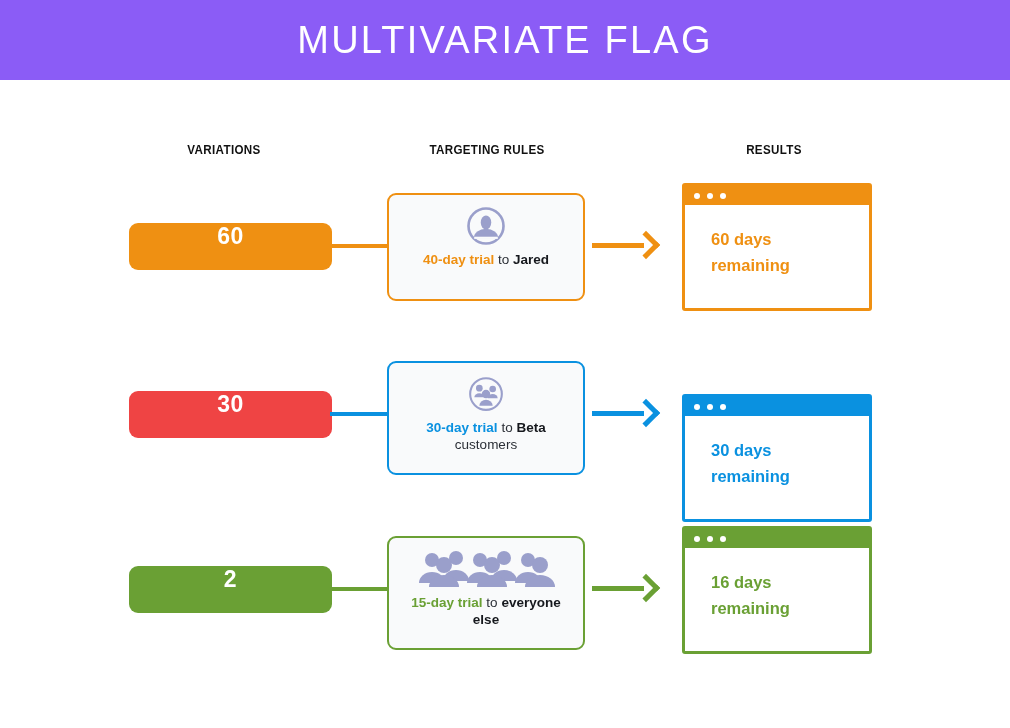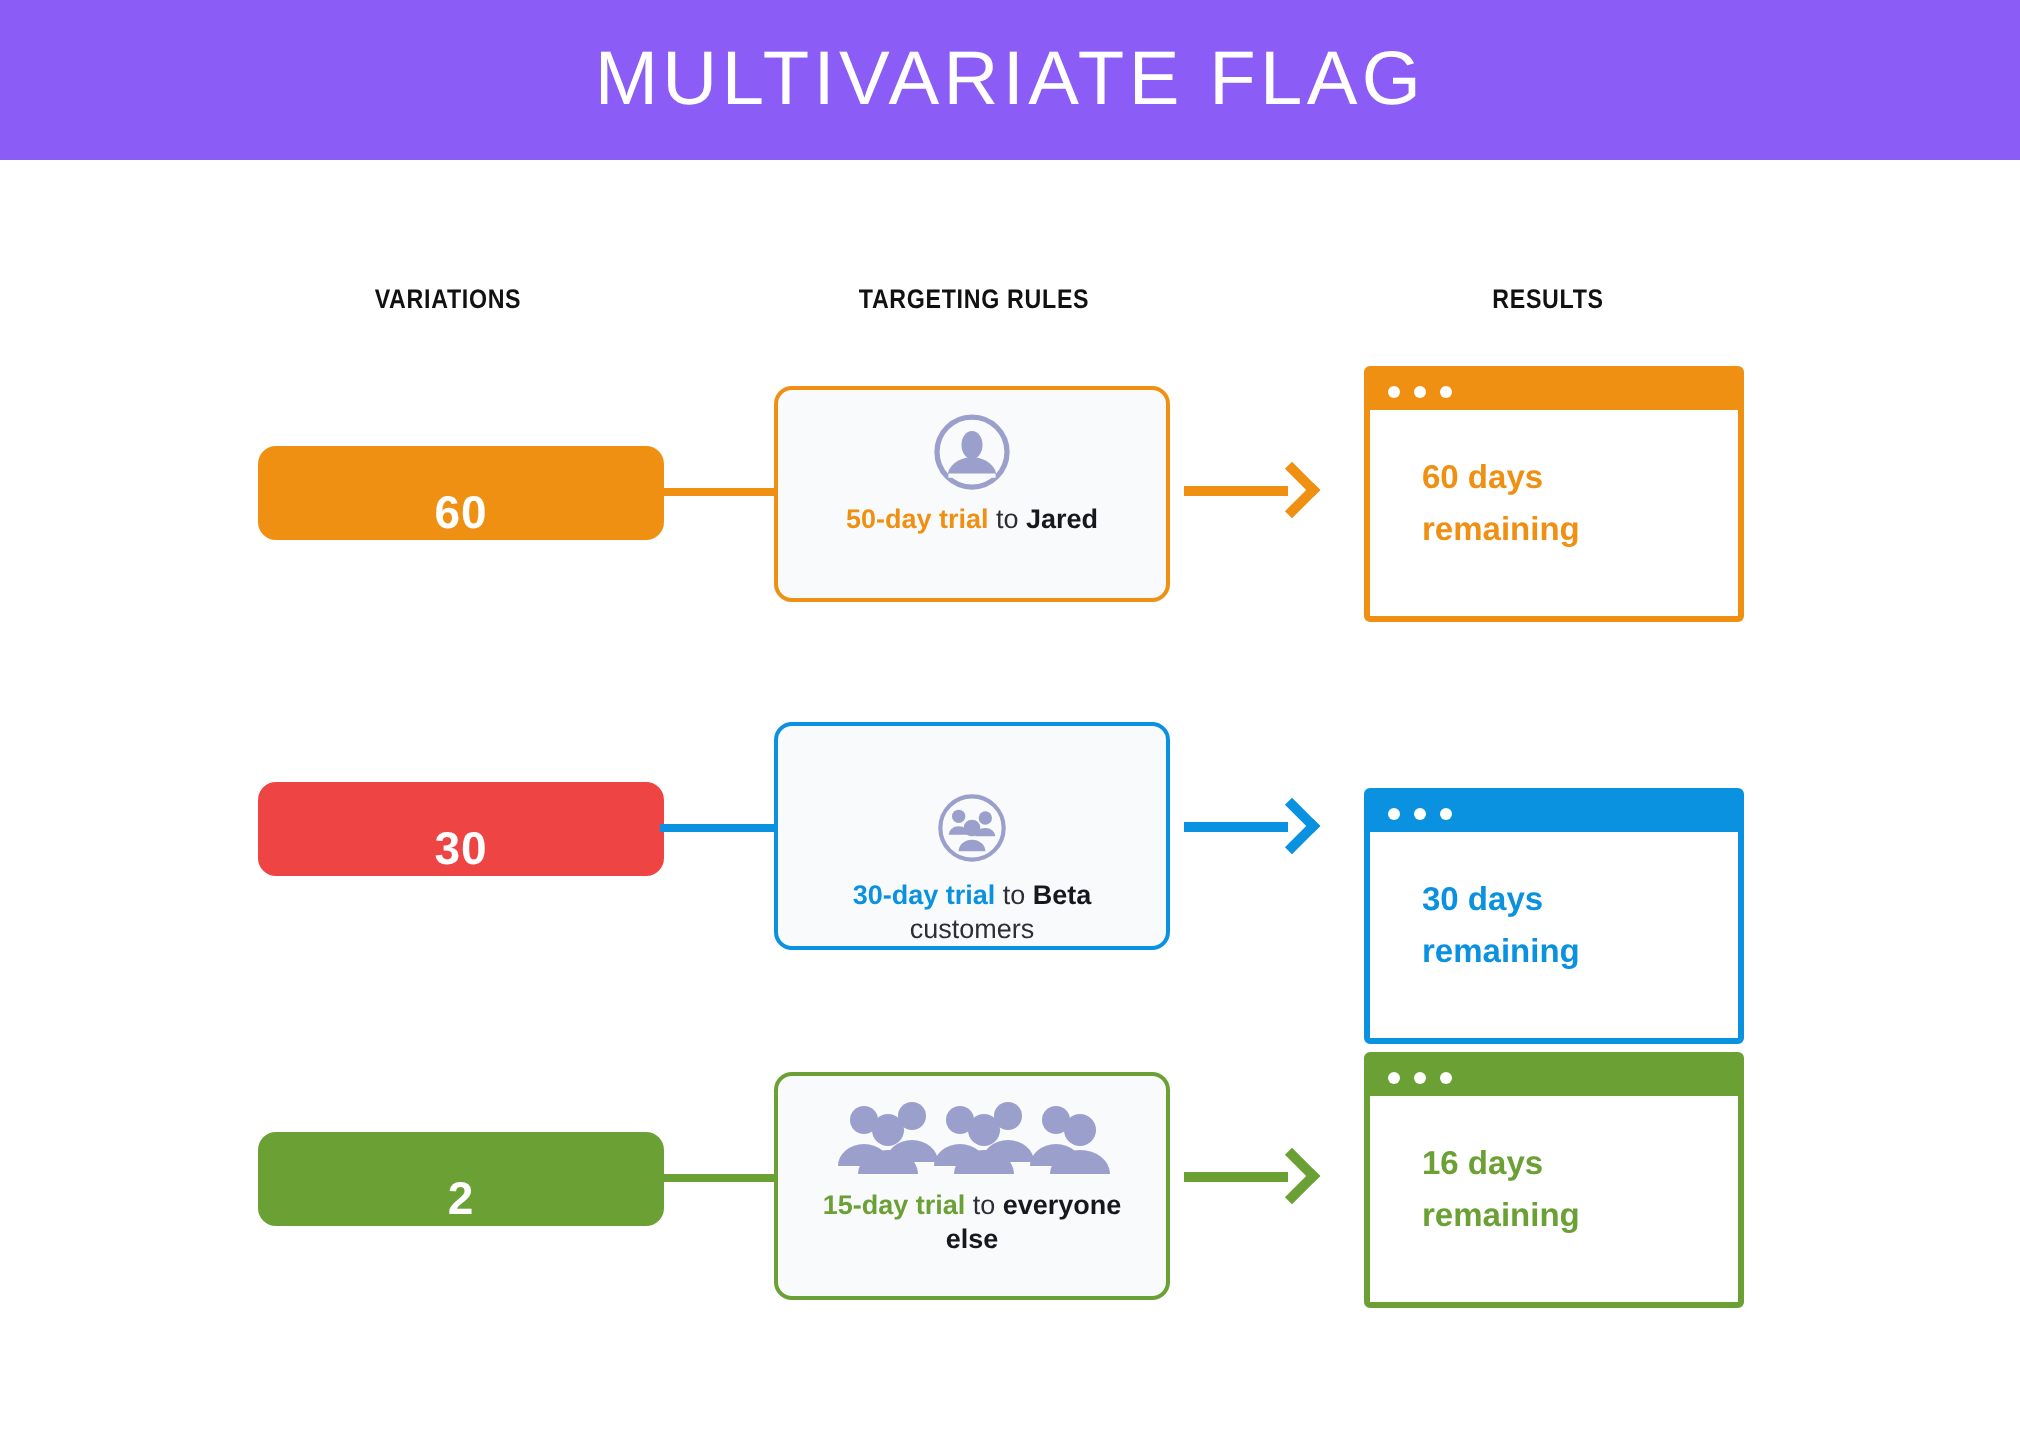--- a/index.html
+++ b/index.html
@@ -62,21 +62,21 @@
 
   
   .pill {
     position: absolute;
     left: 129px;
     top: 63px;
     width: 203px;
     height: 47px;
     border-radius: 9px;
     display: flex;
-    align-items: flex-end;
+    align-items: flex-start;
     justify-content: center;
     color: #ffffff;
     font-size: 23px;
     font-weight: bold;
     letter-spacing: 0.5px;
   }
 
   
   .connector {
     position: absolute;
@@ -206,21 +206,21 @@
   <div class="tcard" id="tcard-0" style="border-color: rgb(239, 144, 18);">
     <div class="tcard-icon">
       <svg width="42" height="42" viewBox="0 0 48 48" class="icon-people">
         <circle cx="24" cy="24" r="20" fill="none" stroke="#9a9fcb" stroke-width="3"></circle>
         <ellipse cx="24" cy="20" rx="6" ry="8" fill="#9a9fcb"></ellipse>
         <path d="M10 38 a14 11 0 0 1 28 0 z" fill="#9a9fcb"></path>
         <path d="M10.5 37.5 h27" stroke="#f9fafb" stroke-width="2.5" fill="none"></path>
       </svg>
     </div>
     <div class="tcard-text">
-      <span class="accent" id="acc-0" style="color: rgb(239, 144, 18);">50-day trial</span><span class="plain"> to </span><span class="strong">Jared</span>
+      <span class="accent" id="acc-0" style="color: rgb(239, 144, 18);">40-day trial</span><span class="plain"> to </span><span class="strong">Jared</span>
     </div>
   </div>
 
   <div class="arrow" id="arrow-0">
     <div class="shaft" style="background: rgb(239, 144, 18);"></div>
       <div class="head" style="border-top-color: rgb(239, 144, 18); border-right-color: rgb(239, 144, 18);"></div>
   </div>
 
   <div class="rcard" id="rcard-0" style="border-color: rgb(239, 144, 18);">
     <div class="rcard-bar" id="rbar-0" style="background: rgb(239, 144, 18);">
@@ -236,21 +236,21 @@
 </div>
 
 <div class="row" id="row-1">
 
   <div class="pill" id="pill-1" style="background: #ef4444;">
     <span>30</span>
   </div>
 
   <div class="connector" id="conn-1" style="background: rgb(10, 145, 224);"></div>
 
-  <div class="tcard tall" id="tcard-1" style="border-color: rgb(10, 145, 224); justify-content: flex-end;">
+  <div class="tcard tall" id="tcard-1" style="border-color: rgb(10, 145, 224);">
     <div class="tcard-icon">
       <svg width="40" height="40" viewBox="0 0 48 48" class="icon-people">
         <circle cx="24" cy="24" r="19" fill="none" stroke="#9a9fcb" stroke-width="2.5"></circle>
         <circle cx="16" cy="17" r="4" fill="#9a9fcb"></circle>
         <path d="M10 28 a6 5 0 0 1 12 0 z" fill="#9a9fcb"></path>
         <circle cx="32" cy="18" r="4" fill="#9a9fcb"></circle>
         <path d="M26 29 a6 5 0 0 1 12 0 z" fill="#9a9fcb"></path>
         <circle cx="24" cy="24" r="5" fill="#9a9fcb"></circle>
         <path d="M16 38 a8 7 0 0 1 16 0 z" fill="#9a9fcb"></path>
       </svg>

